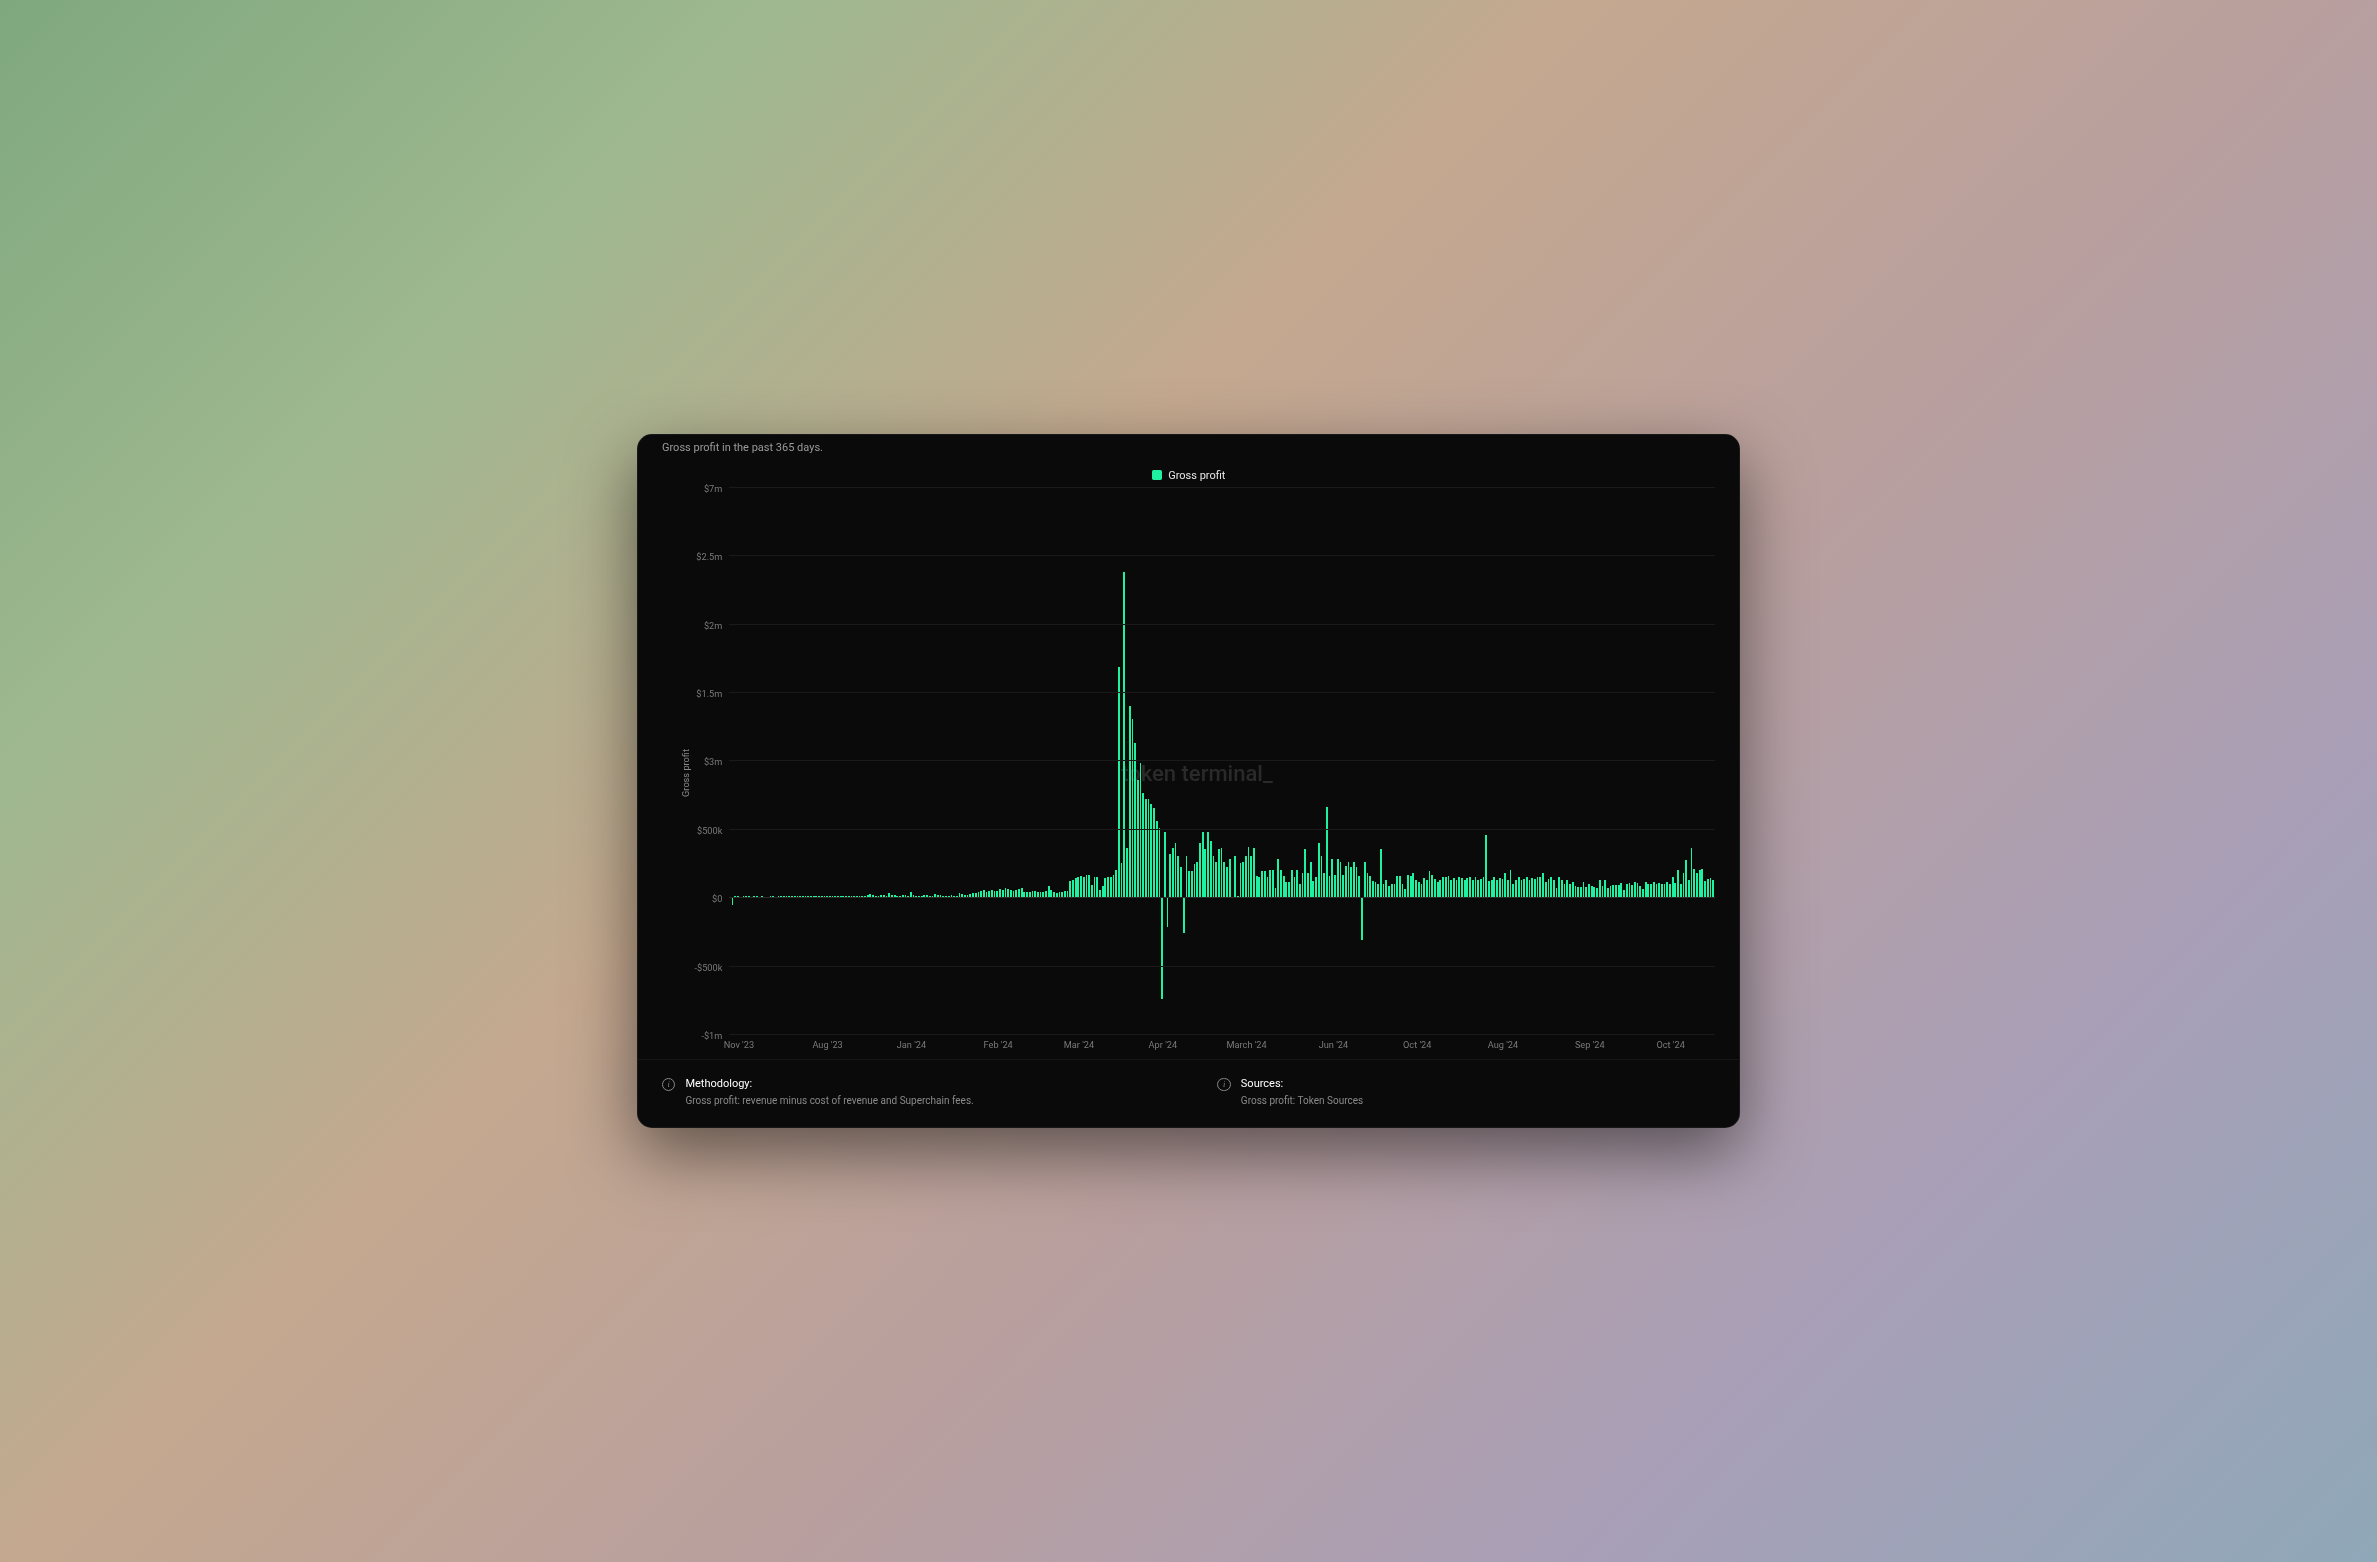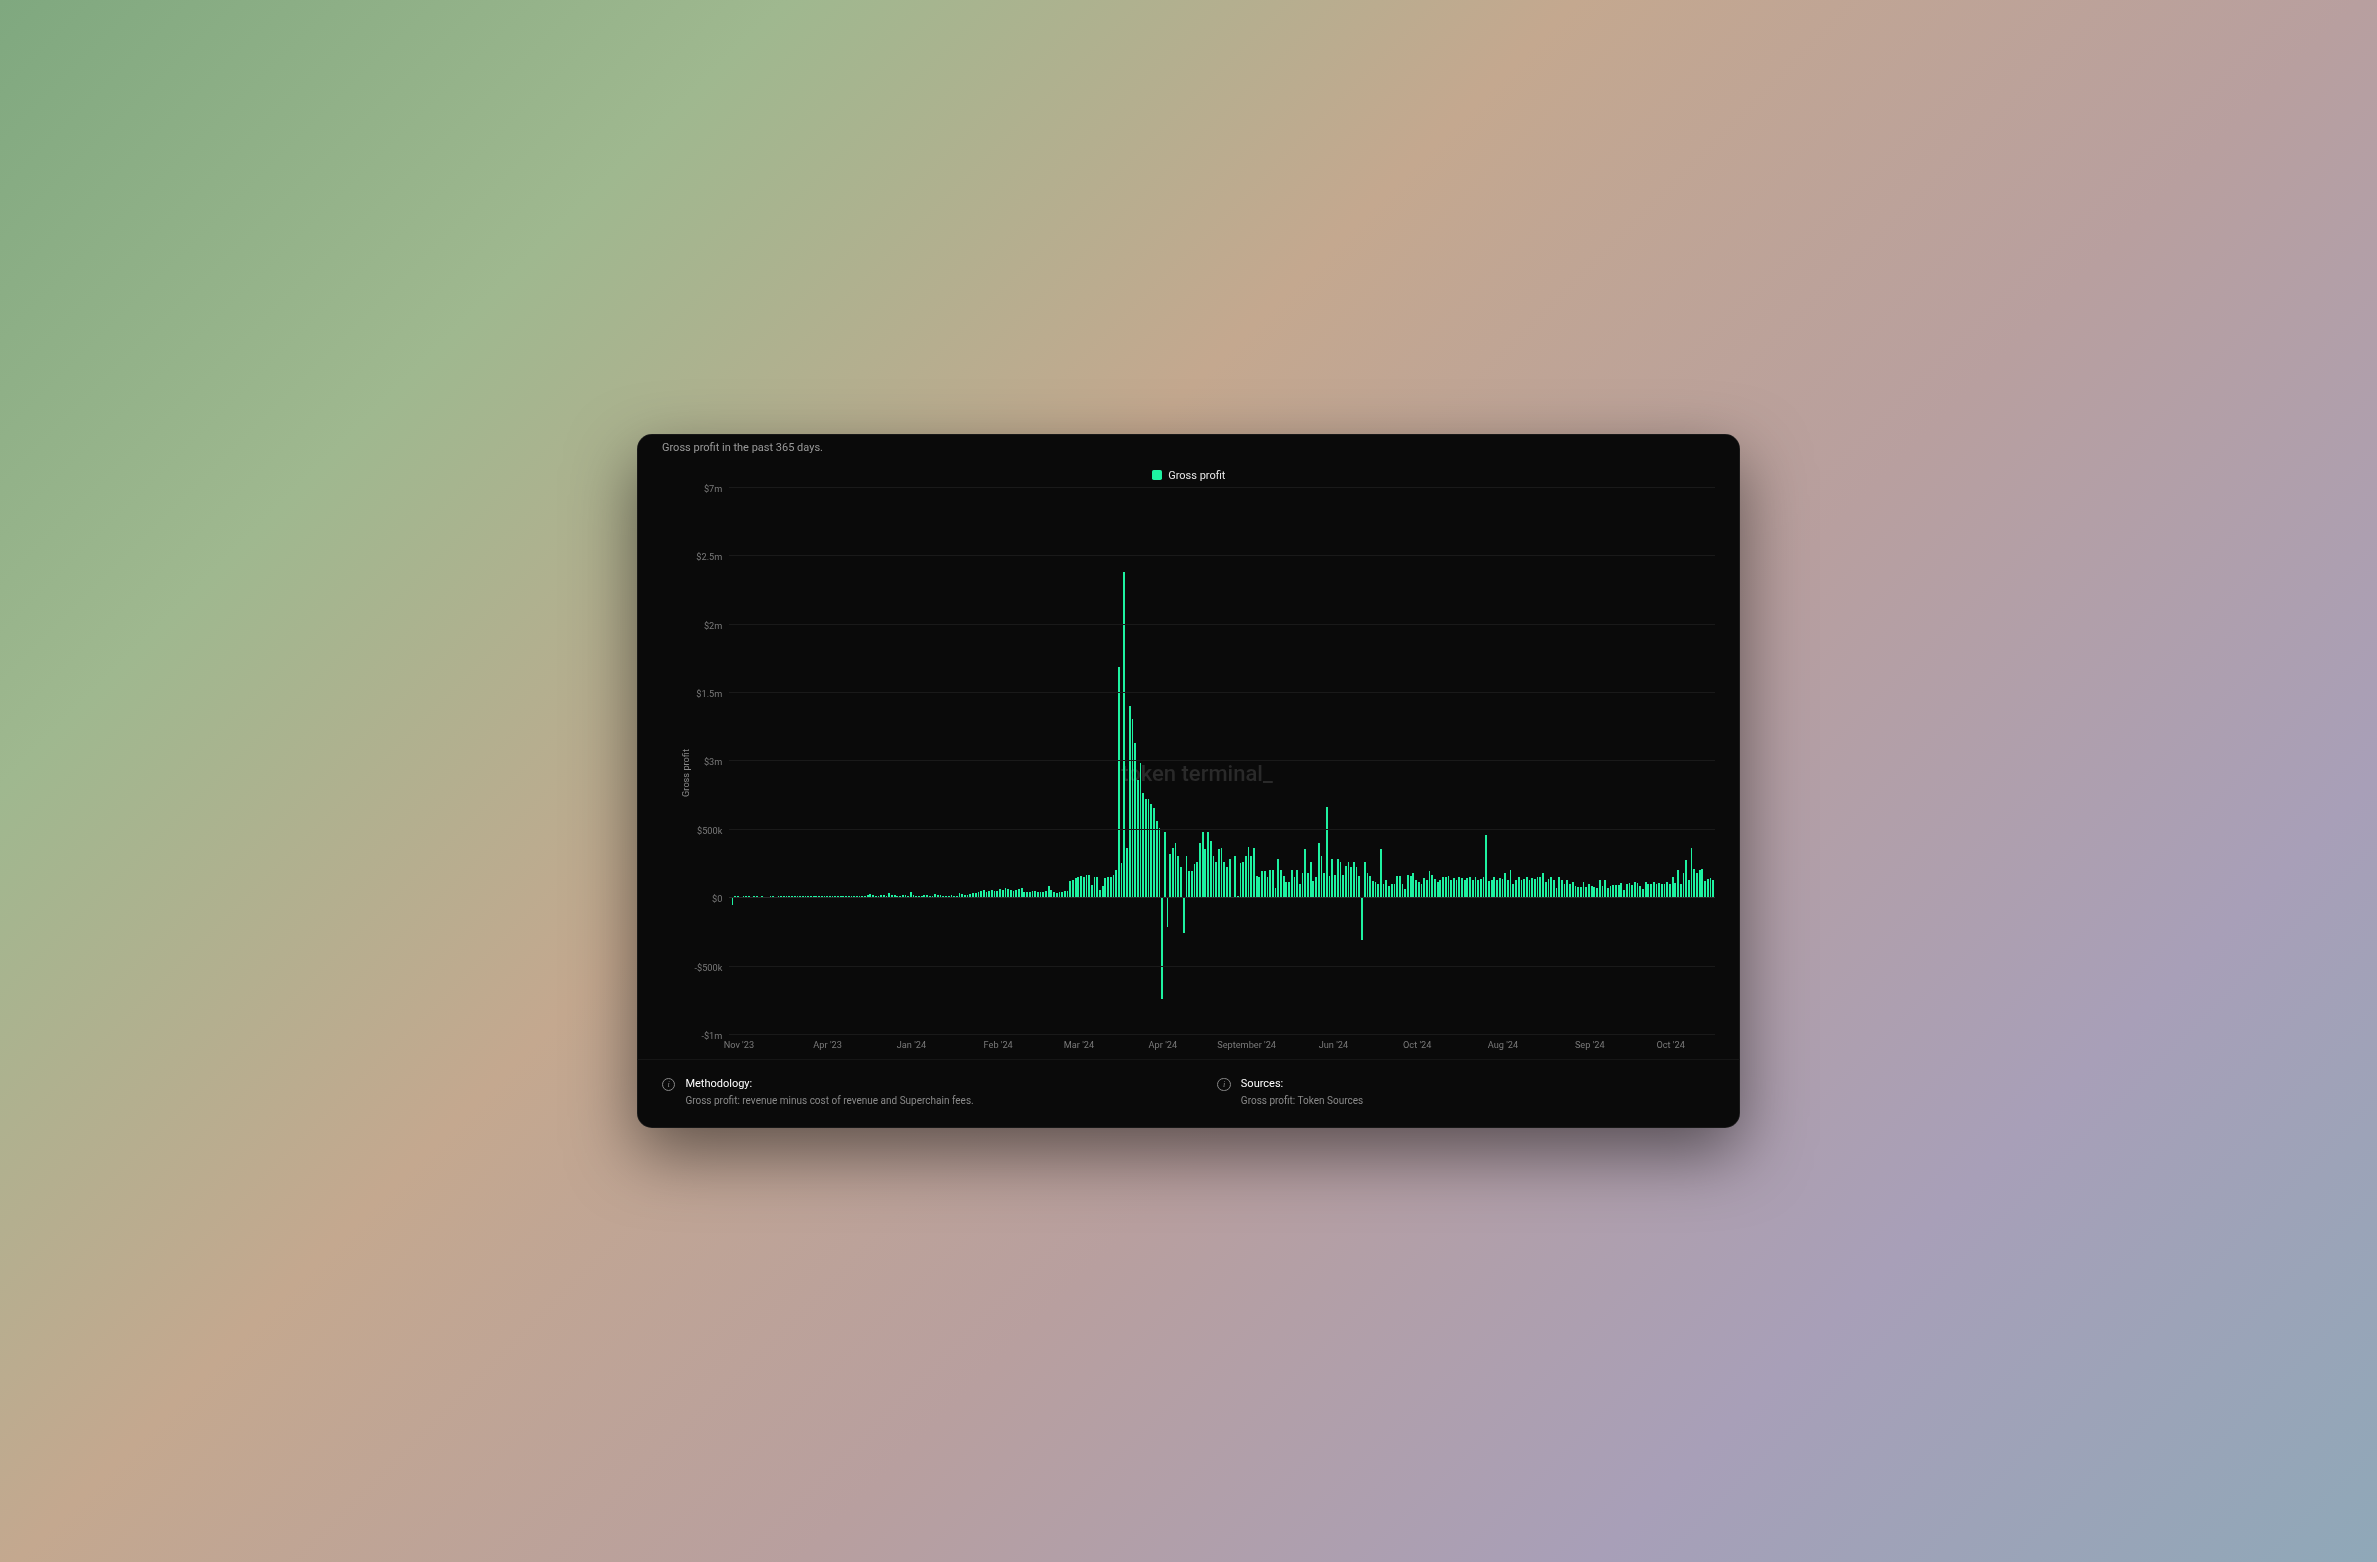--- a/index.html
+++ b/index.html
@@ -578,26 +578,26 @@
           </div>
           <div class="grid-line" style="top: 87.5%;">
             <div class="y-tick" style="top: 0px;">-$500k</div>
           </div>
           <div class="grid-line" style="top: 100%;">
             <div class="y-tick" style="top: 0px;">-$1m</div>
           </div>
         </div>
       <div class="x-ticks" id="xticks">
           <div class="x-tick" style="left: 1%;">Nov '23</div>
-          <div class="x-tick" style="left: 10%;">Apr '23</div>
+          <div class="x-tick" style="left: 10%;">Aug '23</div>
           <div class="x-tick" style="left: 18.5%;">Jan '24</div>
           <div class="x-tick" style="left: 27.3%;">Feb '24</div>
           <div class="x-tick" style="left: 35.5%;">Mar '24</div>
           <div class="x-tick" style="left: 44%;">Apr '24</div>
-          <div class="x-tick" style="left: 52.5%;">September '24</div>
+          <div class="x-tick" style="left: 52.5%;">March '24</div>
           <div class="x-tick" style="left: 61.3%;">Jun '24</div>
           <div class="x-tick" style="left: 69.8%;">Oct '24</div>
           <div class="x-tick" style="left: 78.5%;">Aug '24</div>
           <div class="x-tick" style="left: 87.3%;">Sep '24</div>
           <div class="x-tick" style="left: 95.5%;">Oct '24</div>
         </div>
     </div>
   </div>
 
   <div class="footer">

